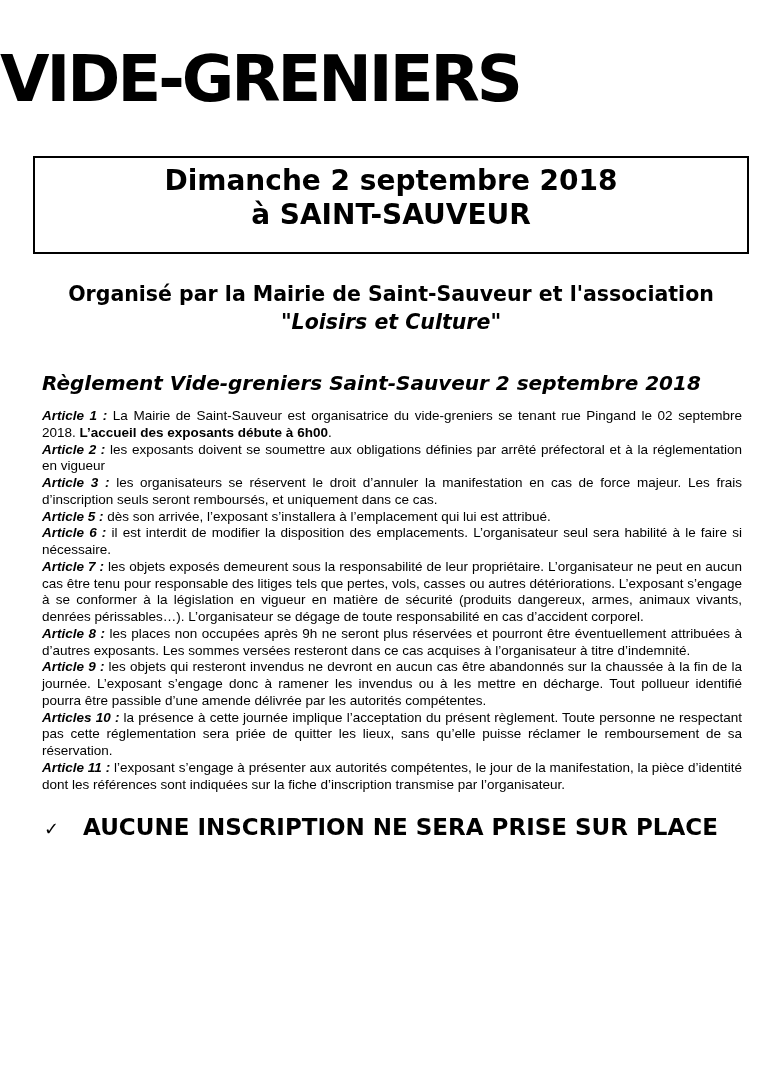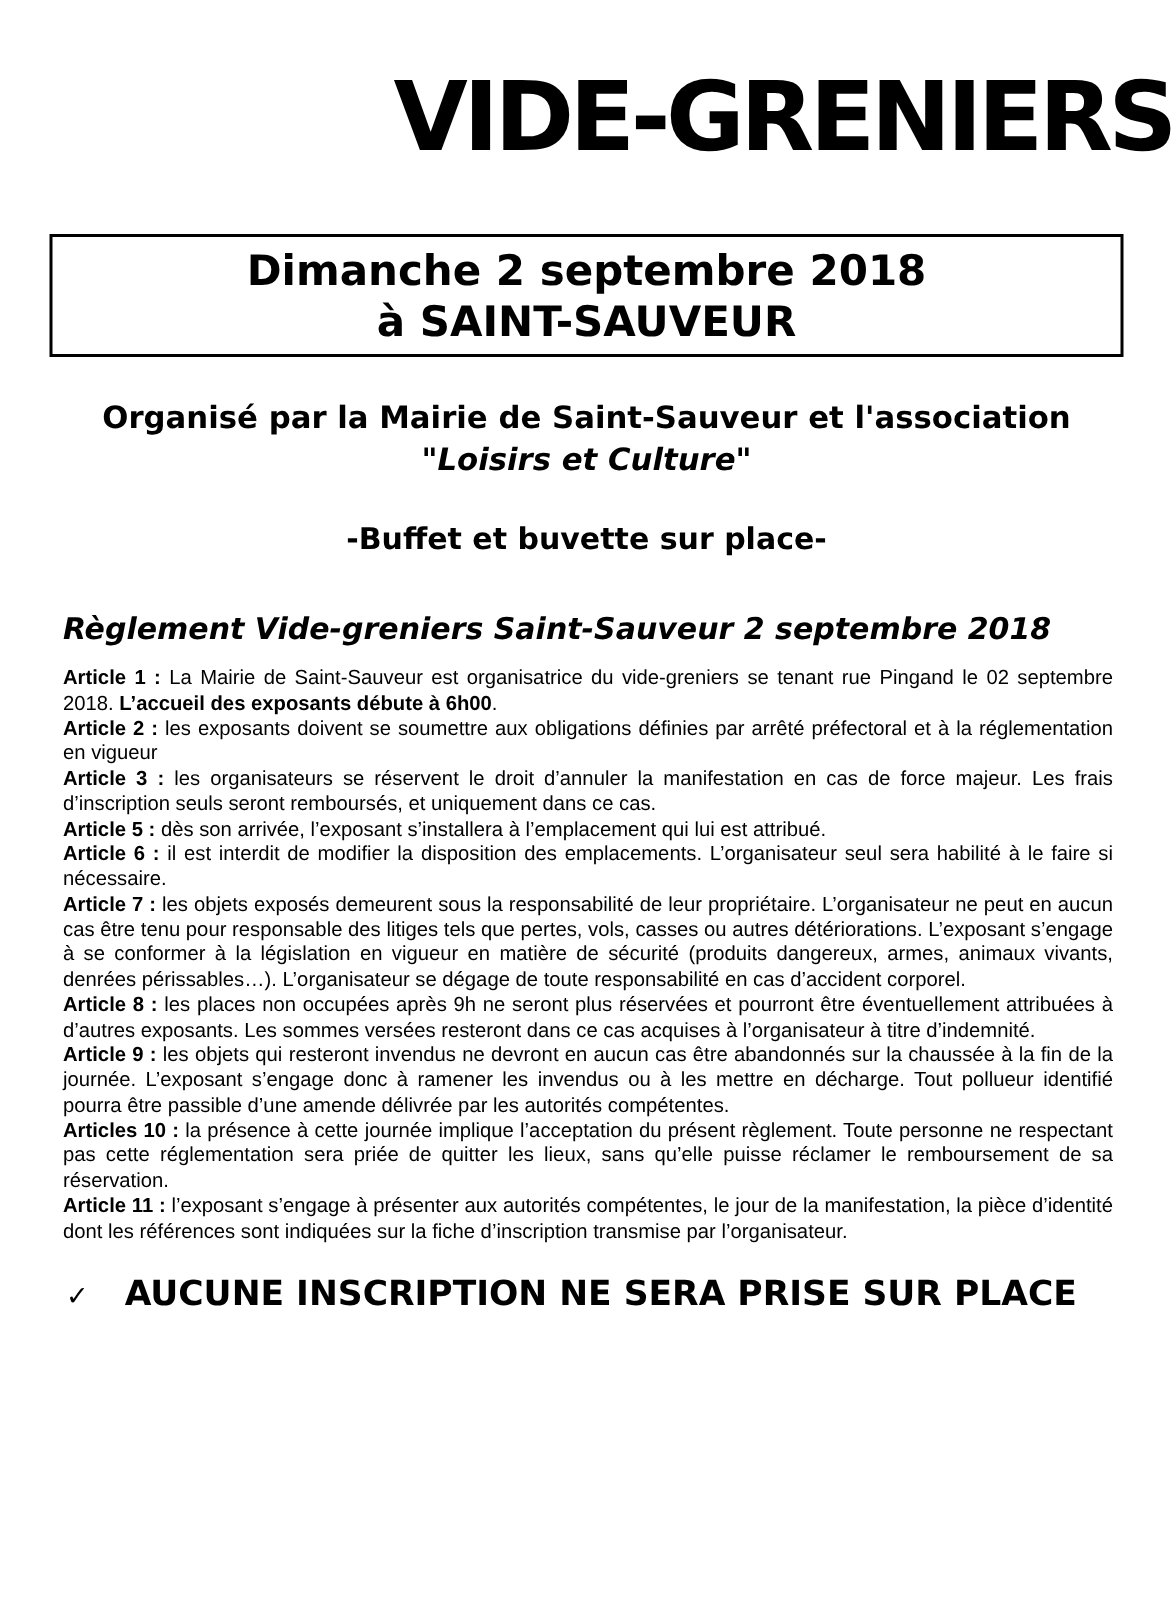--- a/index.html
+++ b/index.html
@@ -8,33 +8,33 @@
     width: 782px;
     height: 1073px;
     overflow: hidden;
     color: #000000;
     font-family: "DejaVu Sans", sans-serif;
   }
   .page { width: 782px; height: 1073px; background: #ffffff; }
 
   .main-title {
     margin-top: 46px;
-    text-align: right;
+    text-align: left;
     font-size: 64px;
     line-height: 66px;
     font-weight: bold;
     letter-spacing: -3px;
     font-family: "DejaVu Sans", sans-serif;
     white-space: nowrap;
   }
 
   .date-box {
     margin: 44px 33px 0 33px;
     border: 2px solid #000000;
-    padding: 6px 0 4px 0;
+    padding: 6px 0 20px 0;
     text-align: center;
     font-size: 28px;
     line-height: 34px;
     font-weight: bold;
     font-family: "DejaVu Sans", sans-serif;
   }
 
   .organizer {
     margin-top: 27px;
     text-align: center;
@@ -65,21 +65,21 @@
   }
 
   .articles {
     margin: 12px 40px 0 42px;
     text-align: justify;
     font-size: 13.5px;
     line-height: 16.75px;
     font-family: "Liberation Sans", sans-serif;
   }
   .articles p { margin: 0; }
-  .articles .art-label { font-weight: bold; }
+  .articles .art-label { font-weight: bold; font-style: italic; }
   .articles .art-bold { font-weight: bold; }
 
   .footer-line {
     margin: 20px 40px 0 44px;
     display: flex;
     align-items: baseline;
   }
   .footer-line .check {
     font-size: 18px;
     font-weight: normal;
@@ -105,21 +105,20 @@
   <div class="date-box">
     <div>Dimanche 2 septembre 2018</div>
     <div>à SAINT-SAUVEUR</div>
   </div>
 
   <div class="organizer">
     <div>Organisé par la Mairie de Saint-Sauveur et l'association</div>
     <div><span class="quote">"</span><span class="assoc-name">Loisirs et Culture</span><span class="quote">"</span></div>
   </div>
 
-  <div class="buffet-line">-Buffet et buvette sur place-</div>
 
   <div class="rules-title">Règlement Vide-greniers Saint-Sauveur 2 septembre 2018</div>
 
   <div class="articles">
     <p><span class="art-label">Article 1 :</span><span> La Mairie de Saint-Sauveur est organisatrice du vide-greniers se tenant rue Pingand le 02 septembre 2018. </span><span class="art-bold">L’accueil des exposants débute à 6h00</span><span>.</span></p>
     <p><span class="art-label">Article 2 :</span><span> les exposants doivent se soumettre aux obligations définies par arrêté préfectoral et à la réglementation en vigueur</span></p>
     <p><span class="art-label">Article 3 :</span><span> les organisateurs se réservent le droit d’annuler la manifestation en cas de force majeur. Les frais d’inscription seuls seront remboursés, et uniquement dans ce cas.</span></p>
     <p><span class="art-label">Article 5 :</span><span> dès son arrivée, l’exposant s’installera à l’emplacement qui lui est attribué.</span></p>
     <p><span class="art-label">Article 6 :</span><span> il est interdit de modifier la disposition des emplacements. L’organisateur seul sera habilité à le faire si nécessaire.</span></p>
     <p><span class="art-label">Article 7 :</span><span> les objets exposés demeurent sous la responsabilité de leur propriétaire. L’organisateur ne peut en aucun cas être tenu pour responsable des litiges tels que pertes, vols, casses ou autres détériorations. L’exposant s’engage à se conformer à la législation en vigueur en matière de sécurité (produits dangereux, armes, animaux vivants, denrées périssables…). L’organisateur se dégage de toute responsabilité en cas d’accident corporel.</span></p>

